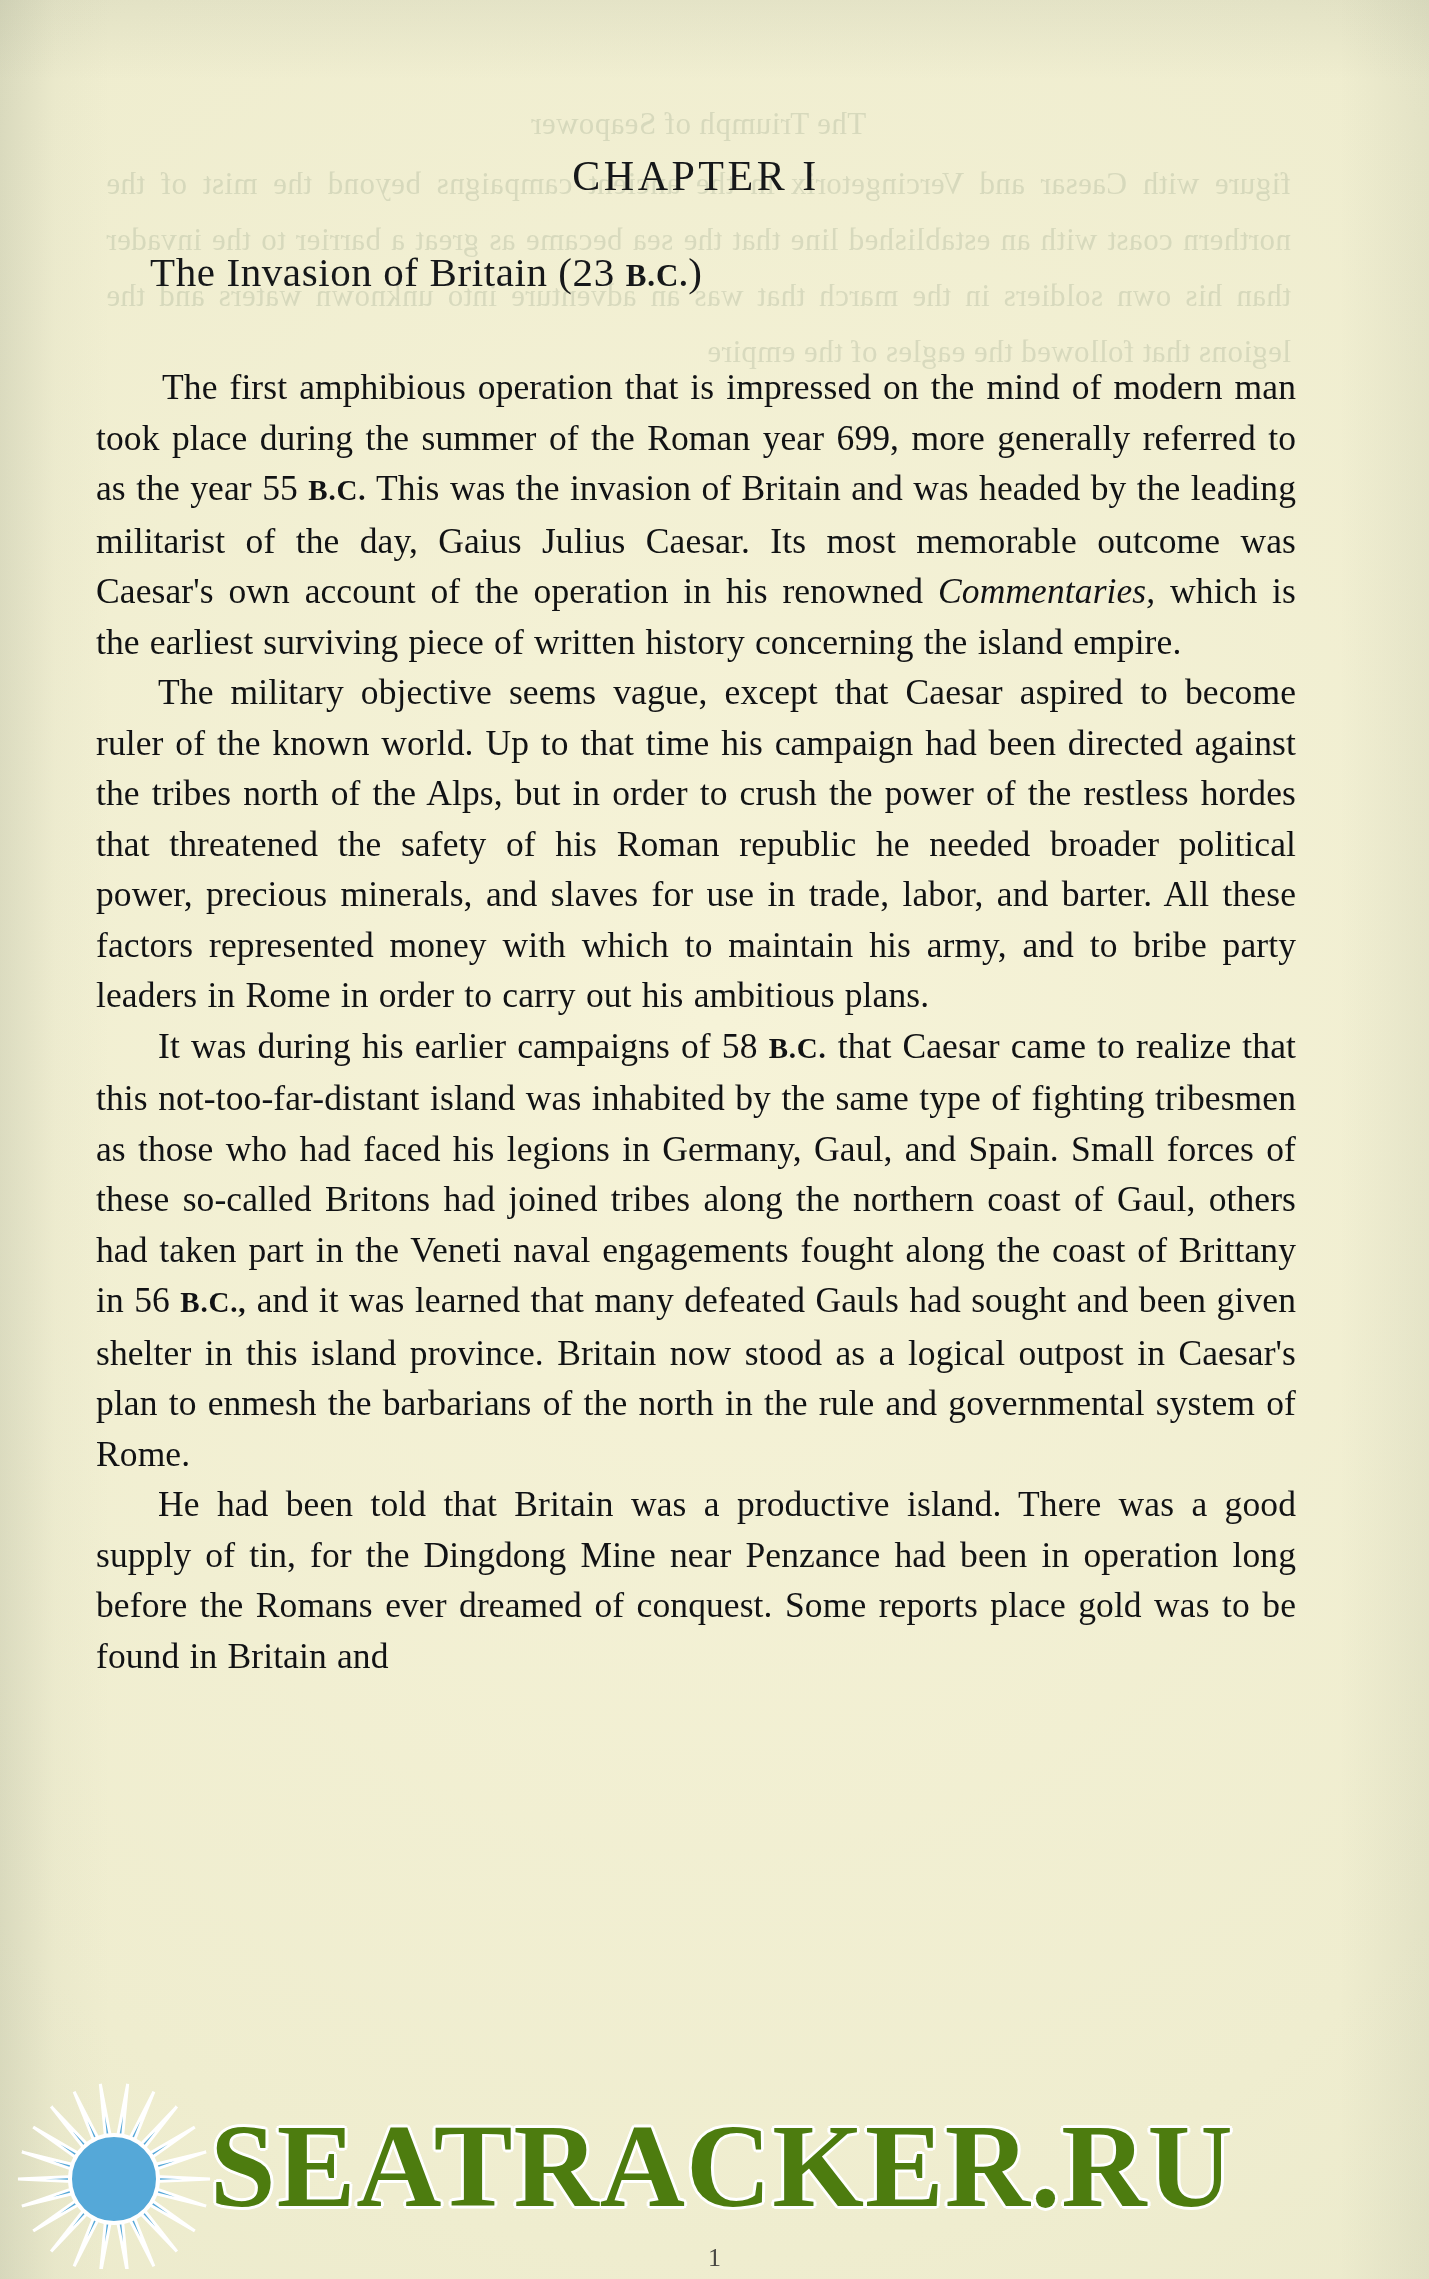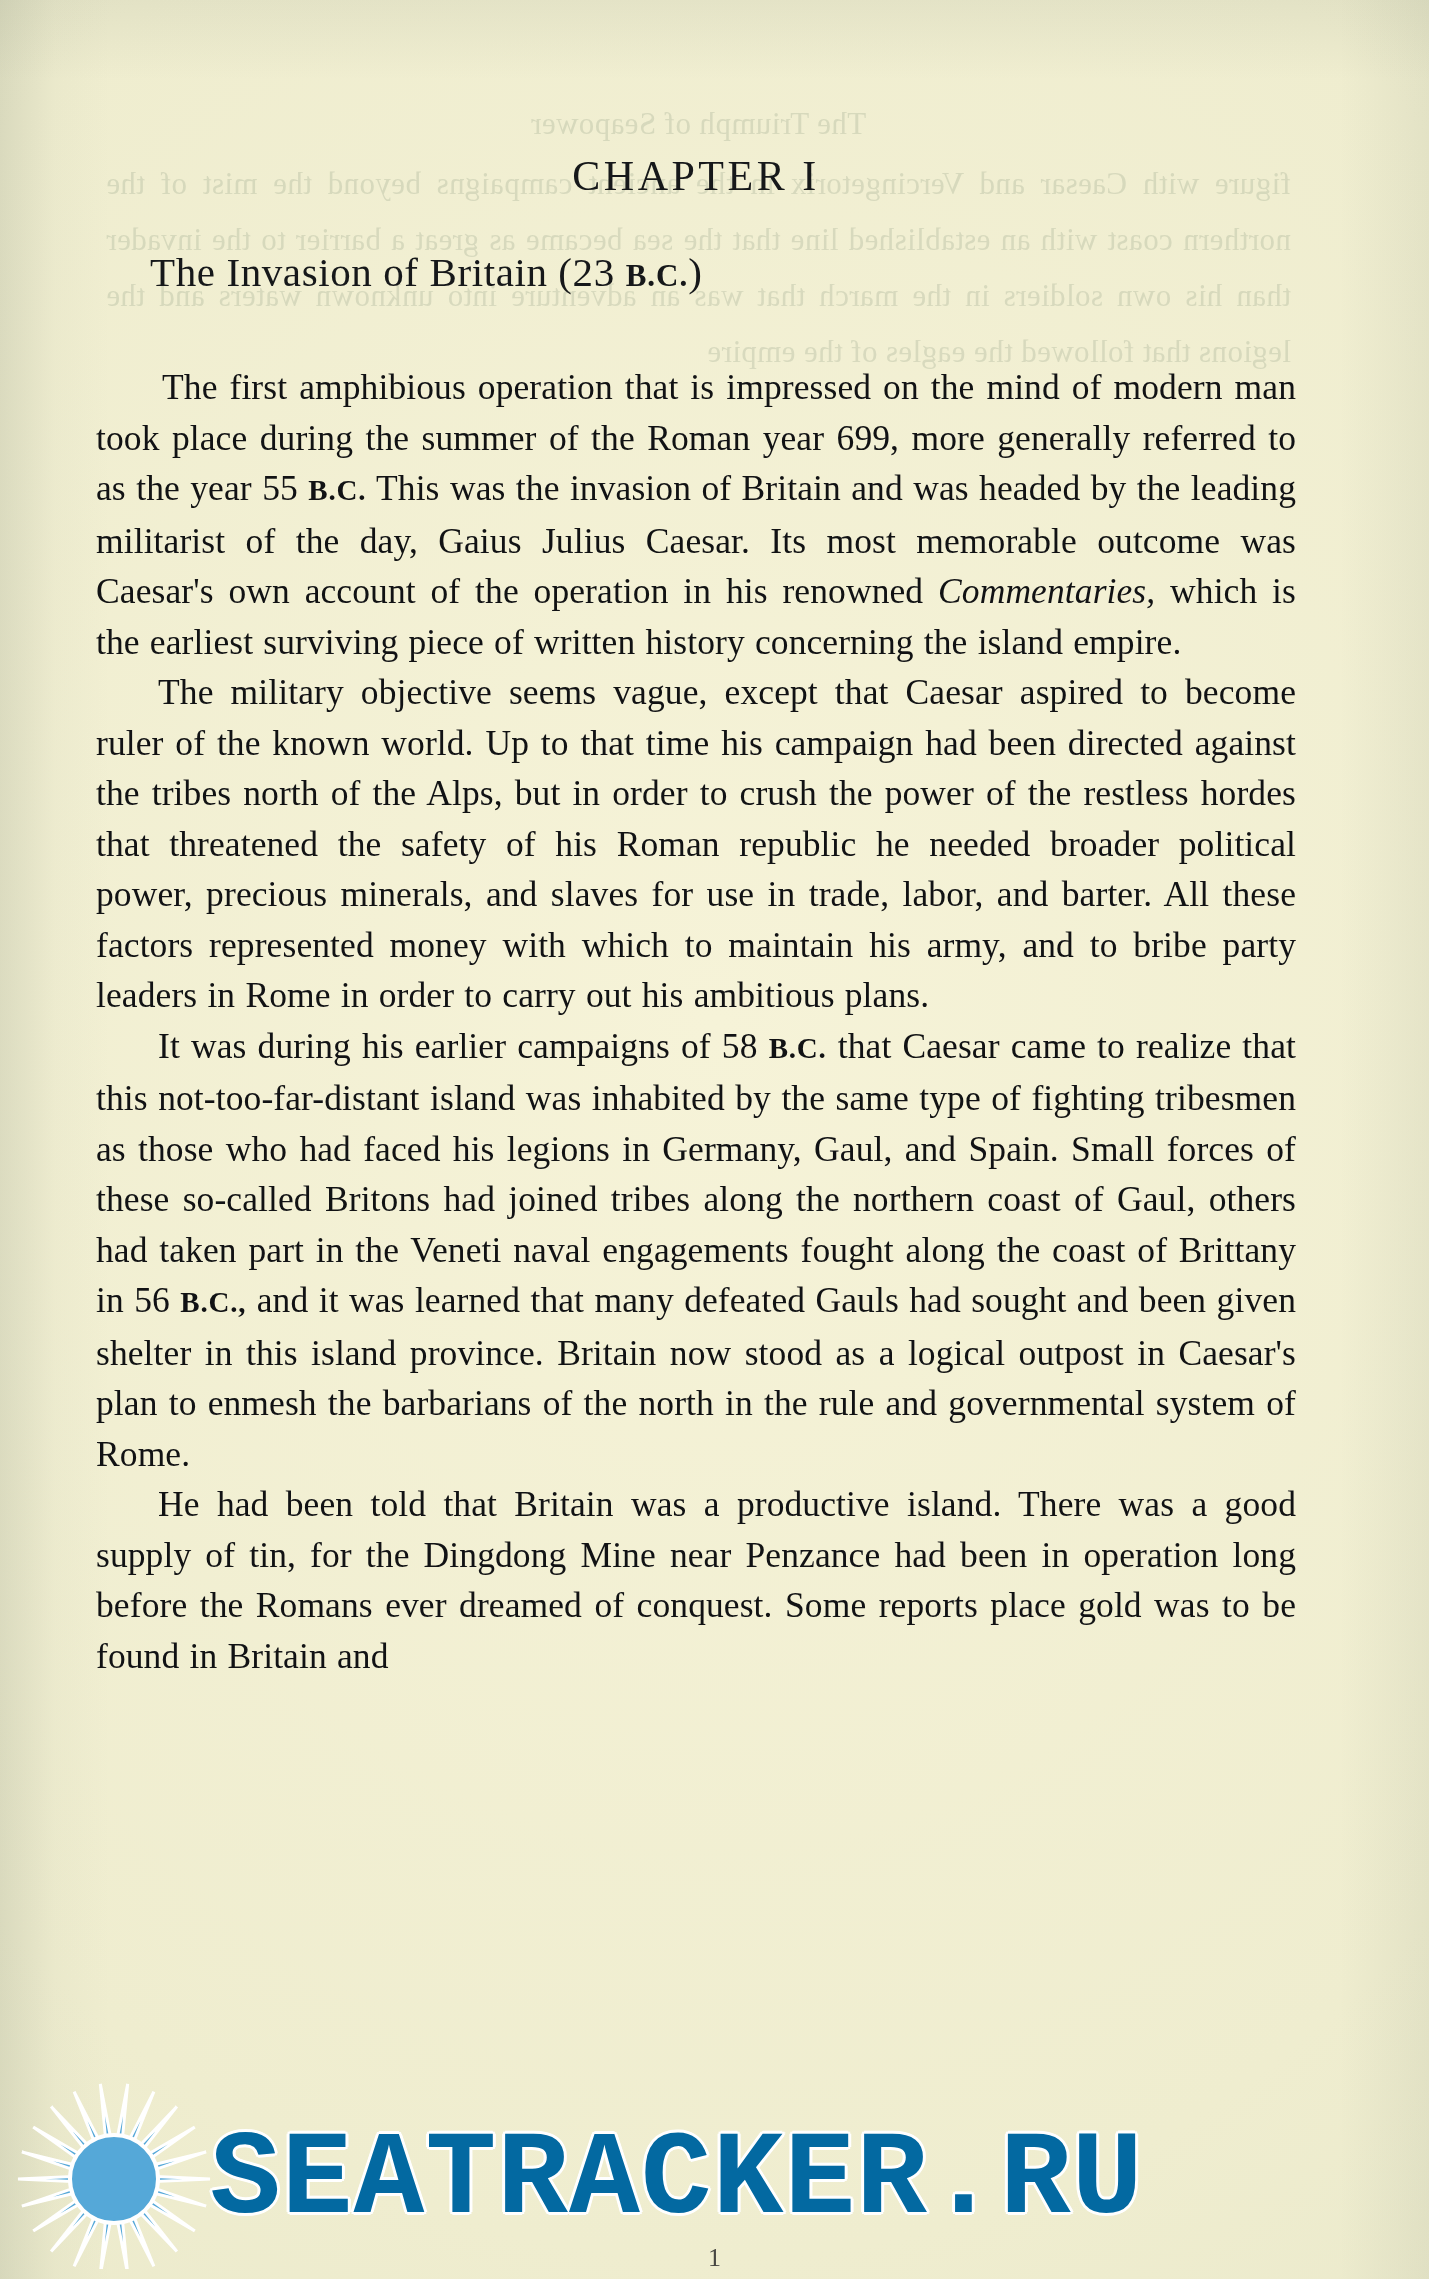--- a/index.html
+++ b/index.html
@@ -120,26 +120,26 @@
     position: absolute;
     left: 0;
     bottom: 0;
     width: 1429px;
     height: 260px;
     pointer-events: none;
   }
   .wm-text {
     position: absolute;
     left: 210px;
-    bottom: 32px;
-    font-family: Liberation Mono, monospace;
+    bottom: 44px;
+    font-family: Liberation Serif, serif;
     font-size: 118px;
     font-weight: bold;
     letter-spacing: 1px;
-    color: #0369a1;
+    color: #4d7c0f;
     -webkit-text-stroke: 3px #ffffff;
     paint-order: stroke fill;
     text-shadow:
        3px 0 0 #fff, -3px 0 0 #fff, 0 3px 0 #fff, 0 -3px 0 #fff,
        2px 2px 0 #fff, -2px 2px 0 #fff, 2px -2px 0 #fff, -2px -2px 0 #fff;
     white-space: nowrap;
   }
   .wm-sun {
     position: absolute;
     left: 14px;

